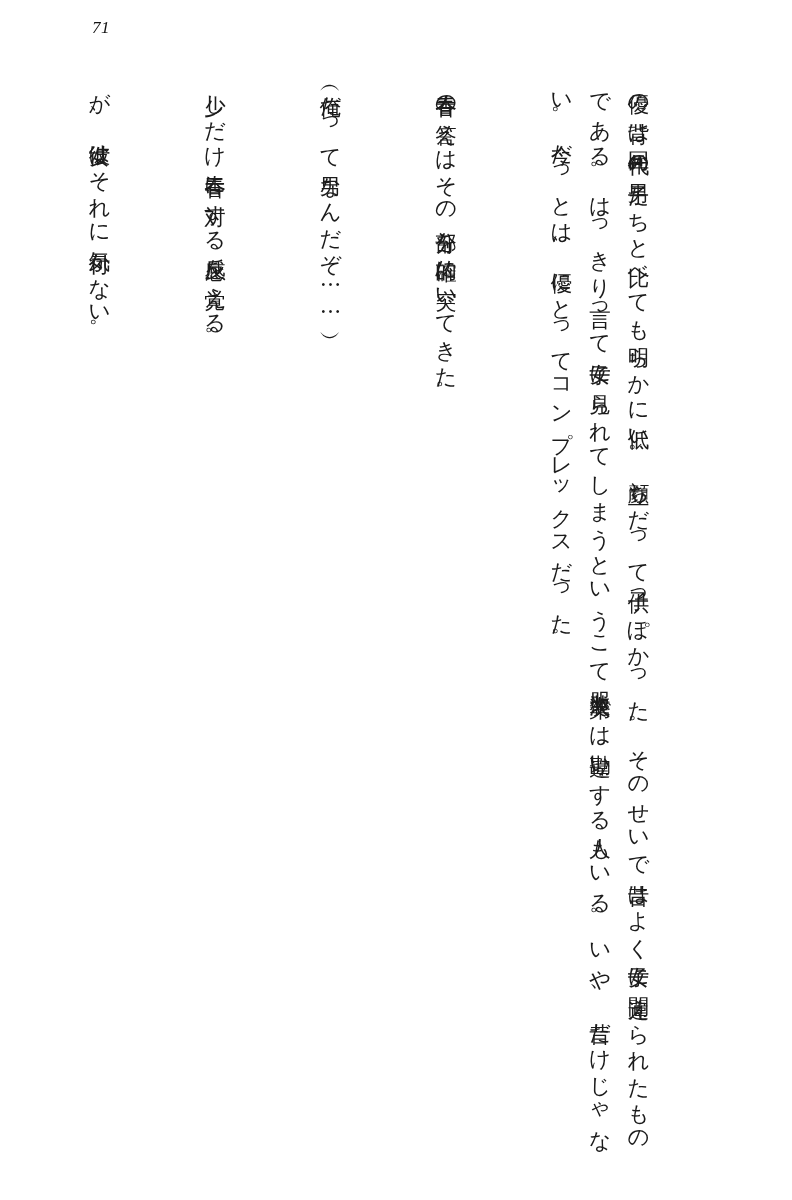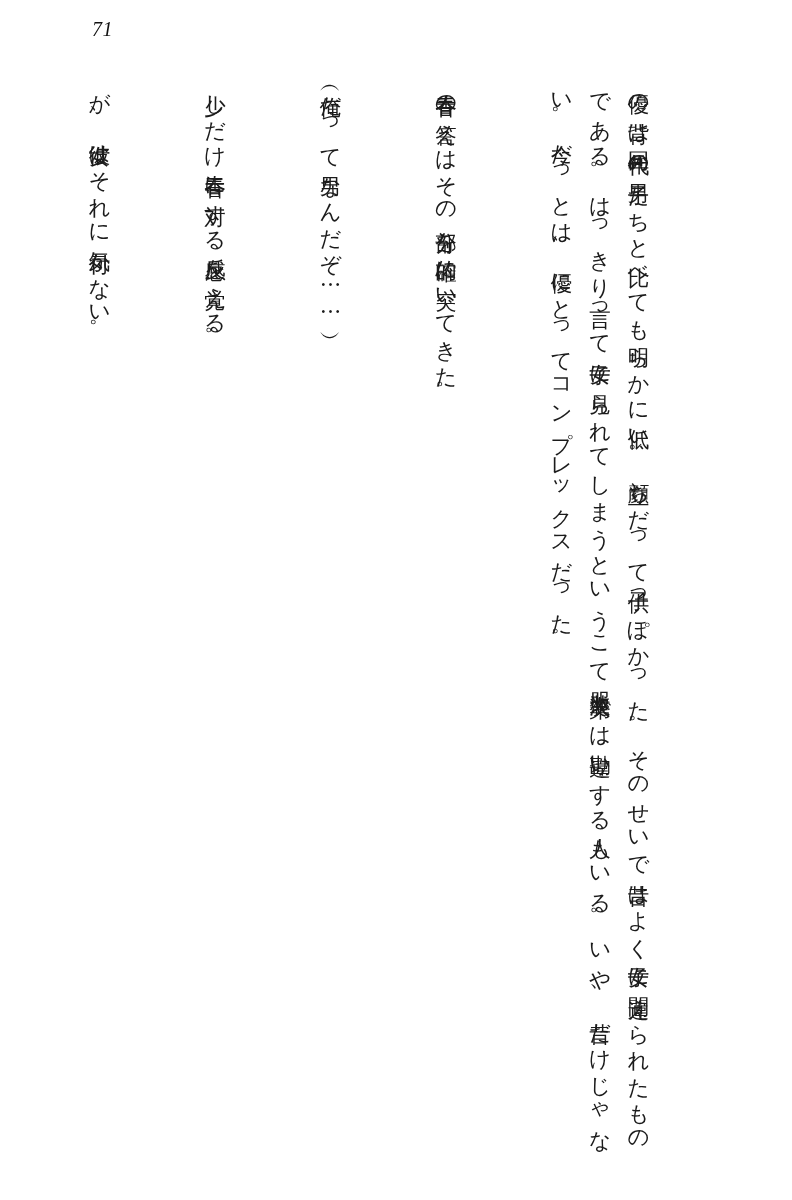--- a/index.html
+++ b/index.html
@@ -15,21 +15,21 @@
     overflow: hidden;
     font-family: "Liberation Serif", "DejaVu Serif", serif;
     color: #1a1a1a;
   }
   .page-number {
     position: absolute;
     top: 18px;
     left: 92px;
     font-family: "Liberation Serif", "DejaVu Serif", serif;
     font-style: italic;
-    font-size: 20px;
+    font-size: 17px;
     color: #111;
     letter-spacing: 0.5px;
   }
   .body-text {
     position: absolute;
     top: 78px;
     right: 58px;
     bottom: 58px;
     left: 150px;
     writing-mode: vertical-rl;

